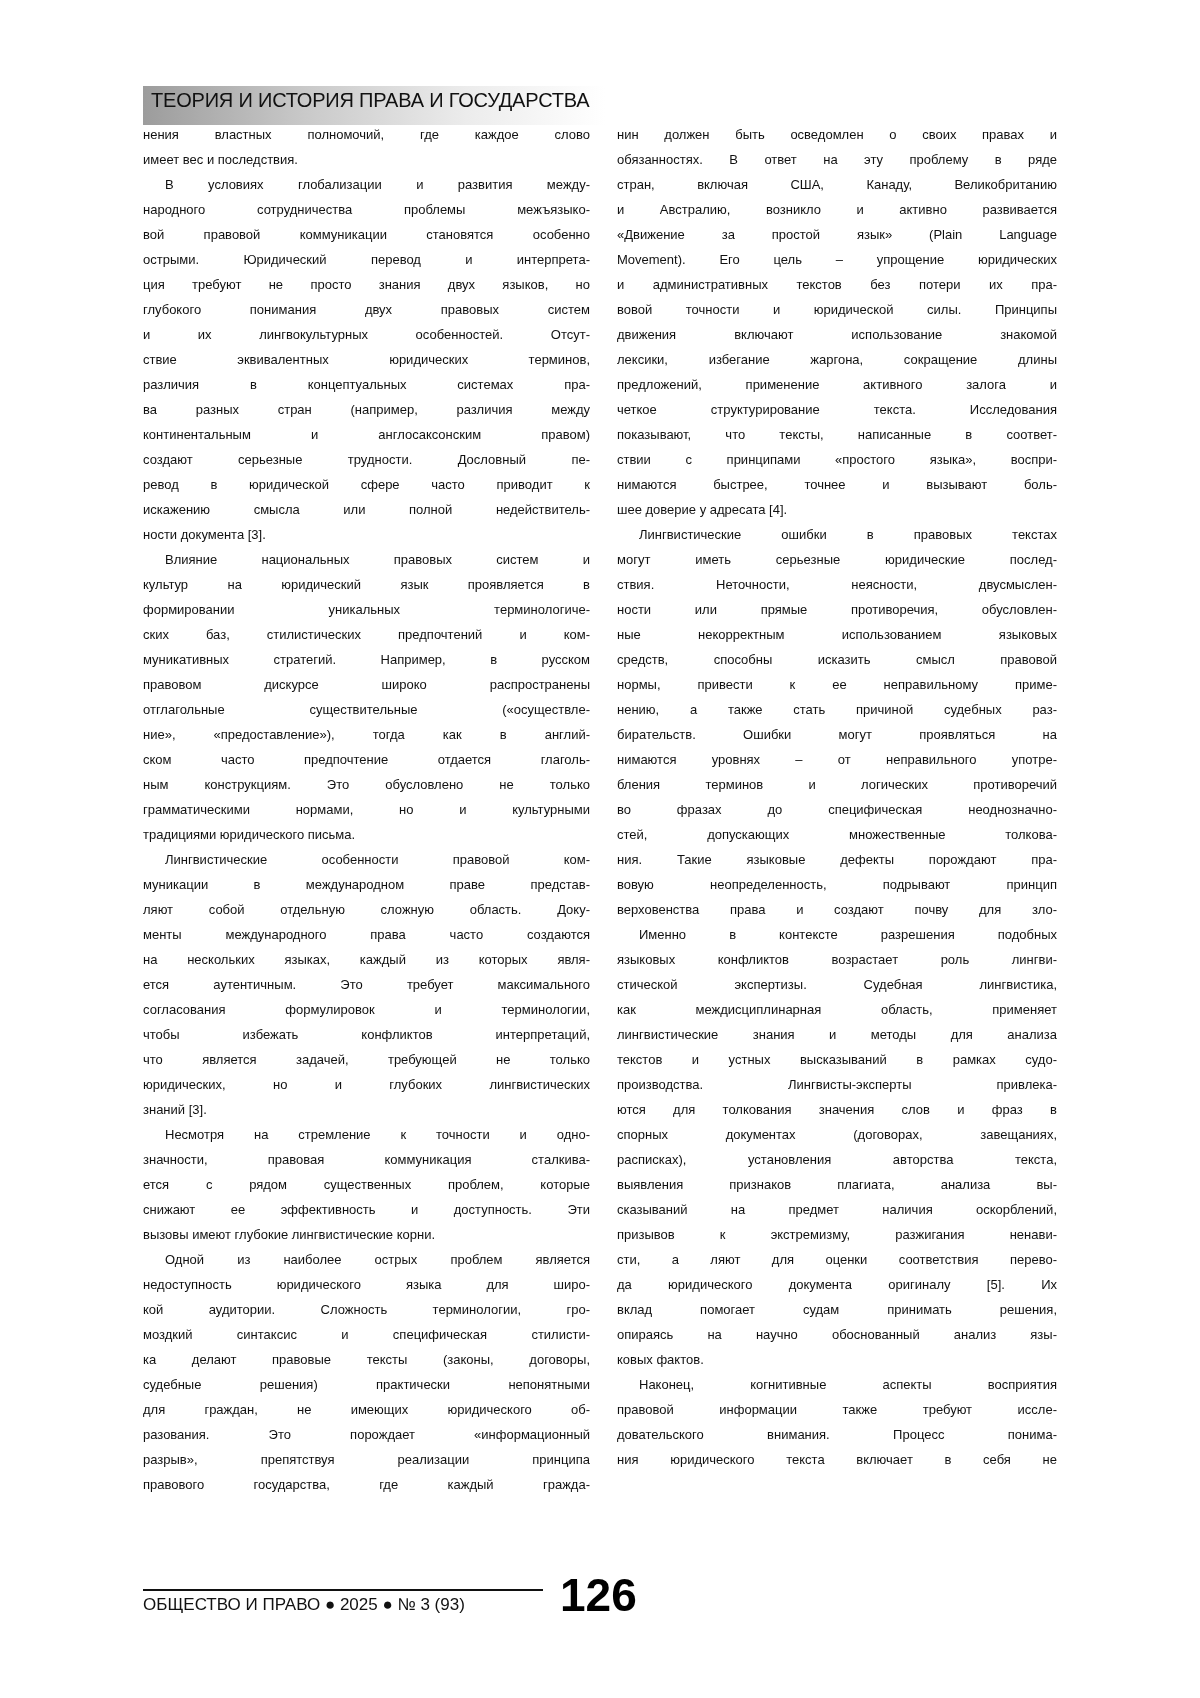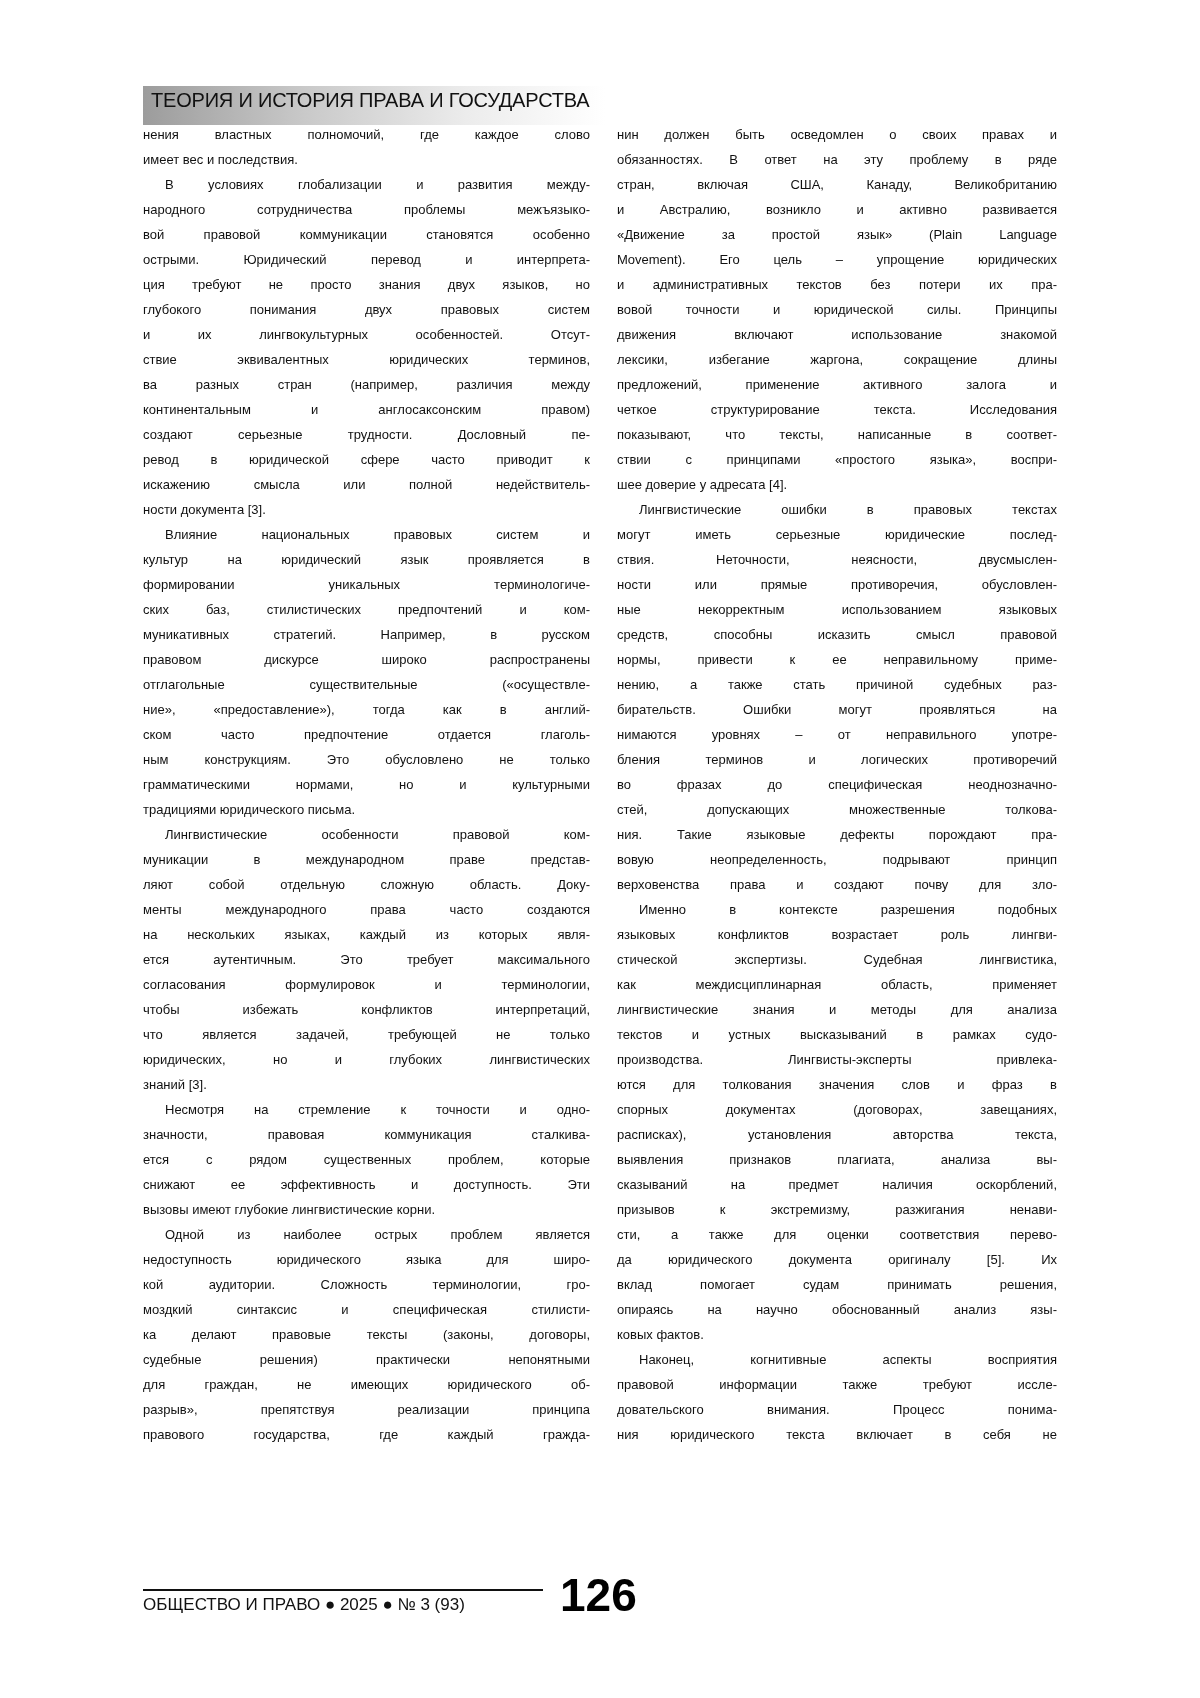--- a/index.html
+++ b/index.html
@@ -35,20 +35,21 @@
     <span class="line">нения властных полномочий, где каждое слово</span>
     <span class="line last">имеет вес и последствия.</span>
     <span class="line indent">В условиях глобализации и развития между-</span>
     <span class="line">народного сотрудничества проблемы межъязыко-</span>
     <span class="line">вой правовой коммуникации становятся особенно</span>
     <span class="line">острыми. Юридический перевод и интерпрета-</span>
     <span class="line">ция требуют не просто знания двух языков, но</span>
     <span class="line">глубокого понимания двух правовых систем</span>
     <span class="line">и их лингвокультурных особенностей. Отсут-</span>
     <span class="line">ствие эквивалентных юридических терминов,</span>
+    <span class="line">различия в концептуальных системах пра-</span>
     <span class="line">ва разных стран (например, различия между</span>
     <span class="line">континентальным и англосаксонским правом)</span>
     <span class="line">создают серьезные трудности. Дословный пе-</span>
     <span class="line">ревод в юридической сфере часто приводит к</span>
     <span class="line">искажению смысла или полной недействитель-</span>
     <span class="line last">ности документа [3].</span>
     <span class="line indent">Влияние национальных правовых систем и</span>
     <span class="line">культур на юридический язык проявляется в</span>
     <span class="line">формировании уникальных терминологиче-</span>
     <span class="line">ских баз, стилистических предпочтений и ком-</span>
@@ -76,38 +77,40 @@
     <span class="line">ется с рядом существенных проблем, которые</span>
     <span class="line">снижают ее эффективность и доступность. Эти</span>
     <span class="line last">вызовы имеют глубокие лингвистические корни.</span>
     <span class="line indent">Одной из наиболее острых проблем является</span>
     <span class="line">недоступность юридического языка для широ-</span>
     <span class="line">кой аудитории. Сложность терминологии, гро-</span>
     <span class="line">моздкий синтаксис и специфическая стилисти-</span>
     <span class="line">ка делают правовые тексты (законы, договоры,</span>
     <span class="line">судебные решения) практически непонятными</span>
     <span class="line">для граждан, не имеющих юридического об-</span>
+    <span class="line">разования. Это порождает «информационный</span>
     <span class="line">разрыв», препятствуя реализации принципа</span>
     <span class="line">правового государства, где каждый гражда-</span>
   </div>
 <div class="col right">
     <span class="line">нин должен быть осведомлен о своих правах и</span>
     <span class="line">обязанностях. В ответ на эту проблему в ряде</span>
     <span class="line">стран, включая США, Канаду, Великобританию</span>
     <span class="line">и Австралию, возникло и активно развивается</span>
     <span class="line">«Движение за простой язык» (Plain Language</span>
     <span class="line">Movement). Его цель – упрощение юридических</span>
     <span class="line">и административных текстов без потери их пра-</span>
     <span class="line">вовой точности и юридической силы. Принципы</span>
     <span class="line">движения включают использование знакомой</span>
     <span class="line">лексики, избегание жаргона, сокращение длины</span>
     <span class="line">предложений, применение активного залога и</span>
     <span class="line">четкое структурирование текста. Исследования</span>
     <span class="line">показывают, что тексты, написанные в соответ-</span>
     <span class="line">ствии с принципами «простого языка», воспри-</span>
+    <span class="line">нимаются быстрее, точнее и вызывают боль-</span>
     <span class="line last">шее доверие у адресата [4].</span>
     <span class="line indent">Лингвистические ошибки в правовых текстах</span>
     <span class="line">могут иметь серьезные юридические послед-</span>
     <span class="line">ствия. Неточности, неясности, двусмыслен-</span>
     <span class="line">ности или прямые противоречия, обусловлен-</span>
     <span class="line">ные некорректным использованием языковых</span>
     <span class="line">средств, способны исказить смысл правовой</span>
     <span class="line">нормы, привести к ее неправильному приме-</span>
     <span class="line">нению, а также стать причиной судебных раз-</span>
     <span class="line">бирательств. Ошибки могут проявляться на</span>
@@ -124,21 +127,21 @@
     <span class="line">как междисциплинарная область, применяет</span>
     <span class="line">лингвистические знания и методы для анализа</span>
     <span class="line">текстов и устных высказываний в рамках судо-</span>
     <span class="line">производства. Лингвисты-эксперты привлека-</span>
     <span class="line">ются для толкования значения слов и фраз в</span>
     <span class="line">спорных документах (договорах, завещаниях,</span>
     <span class="line">расписках), установления авторства текста,</span>
     <span class="line">выявления признаков плагиата, анализа вы-</span>
     <span class="line">сказываний на предмет наличия оскорблений,</span>
     <span class="line">призывов к экстремизму, разжигания ненави-</span>
-    <span class="line">сти, а также для оценки соответствия перево-</span>
+    <span class="line">сти, а ляют для оценки соответствия перево-</span>
     <span class="line">да юридического документа оригиналу [5]. Их</span>
     <span class="line">вклад помогает судам принимать решения,</span>
     <span class="line">опираясь на научно обоснованный анализ язы-</span>
     <span class="line last">ковых фактов.</span>
     <span class="line indent">Наконец, когнитивные аспекты восприятия</span>
     <span class="line">правовой информации также требуют иссле-</span>
     <span class="line">довательского внимания. Процесс понима-</span>
     <span class="line">ния юридического текста включает в себя не</span>
   </div>
 

